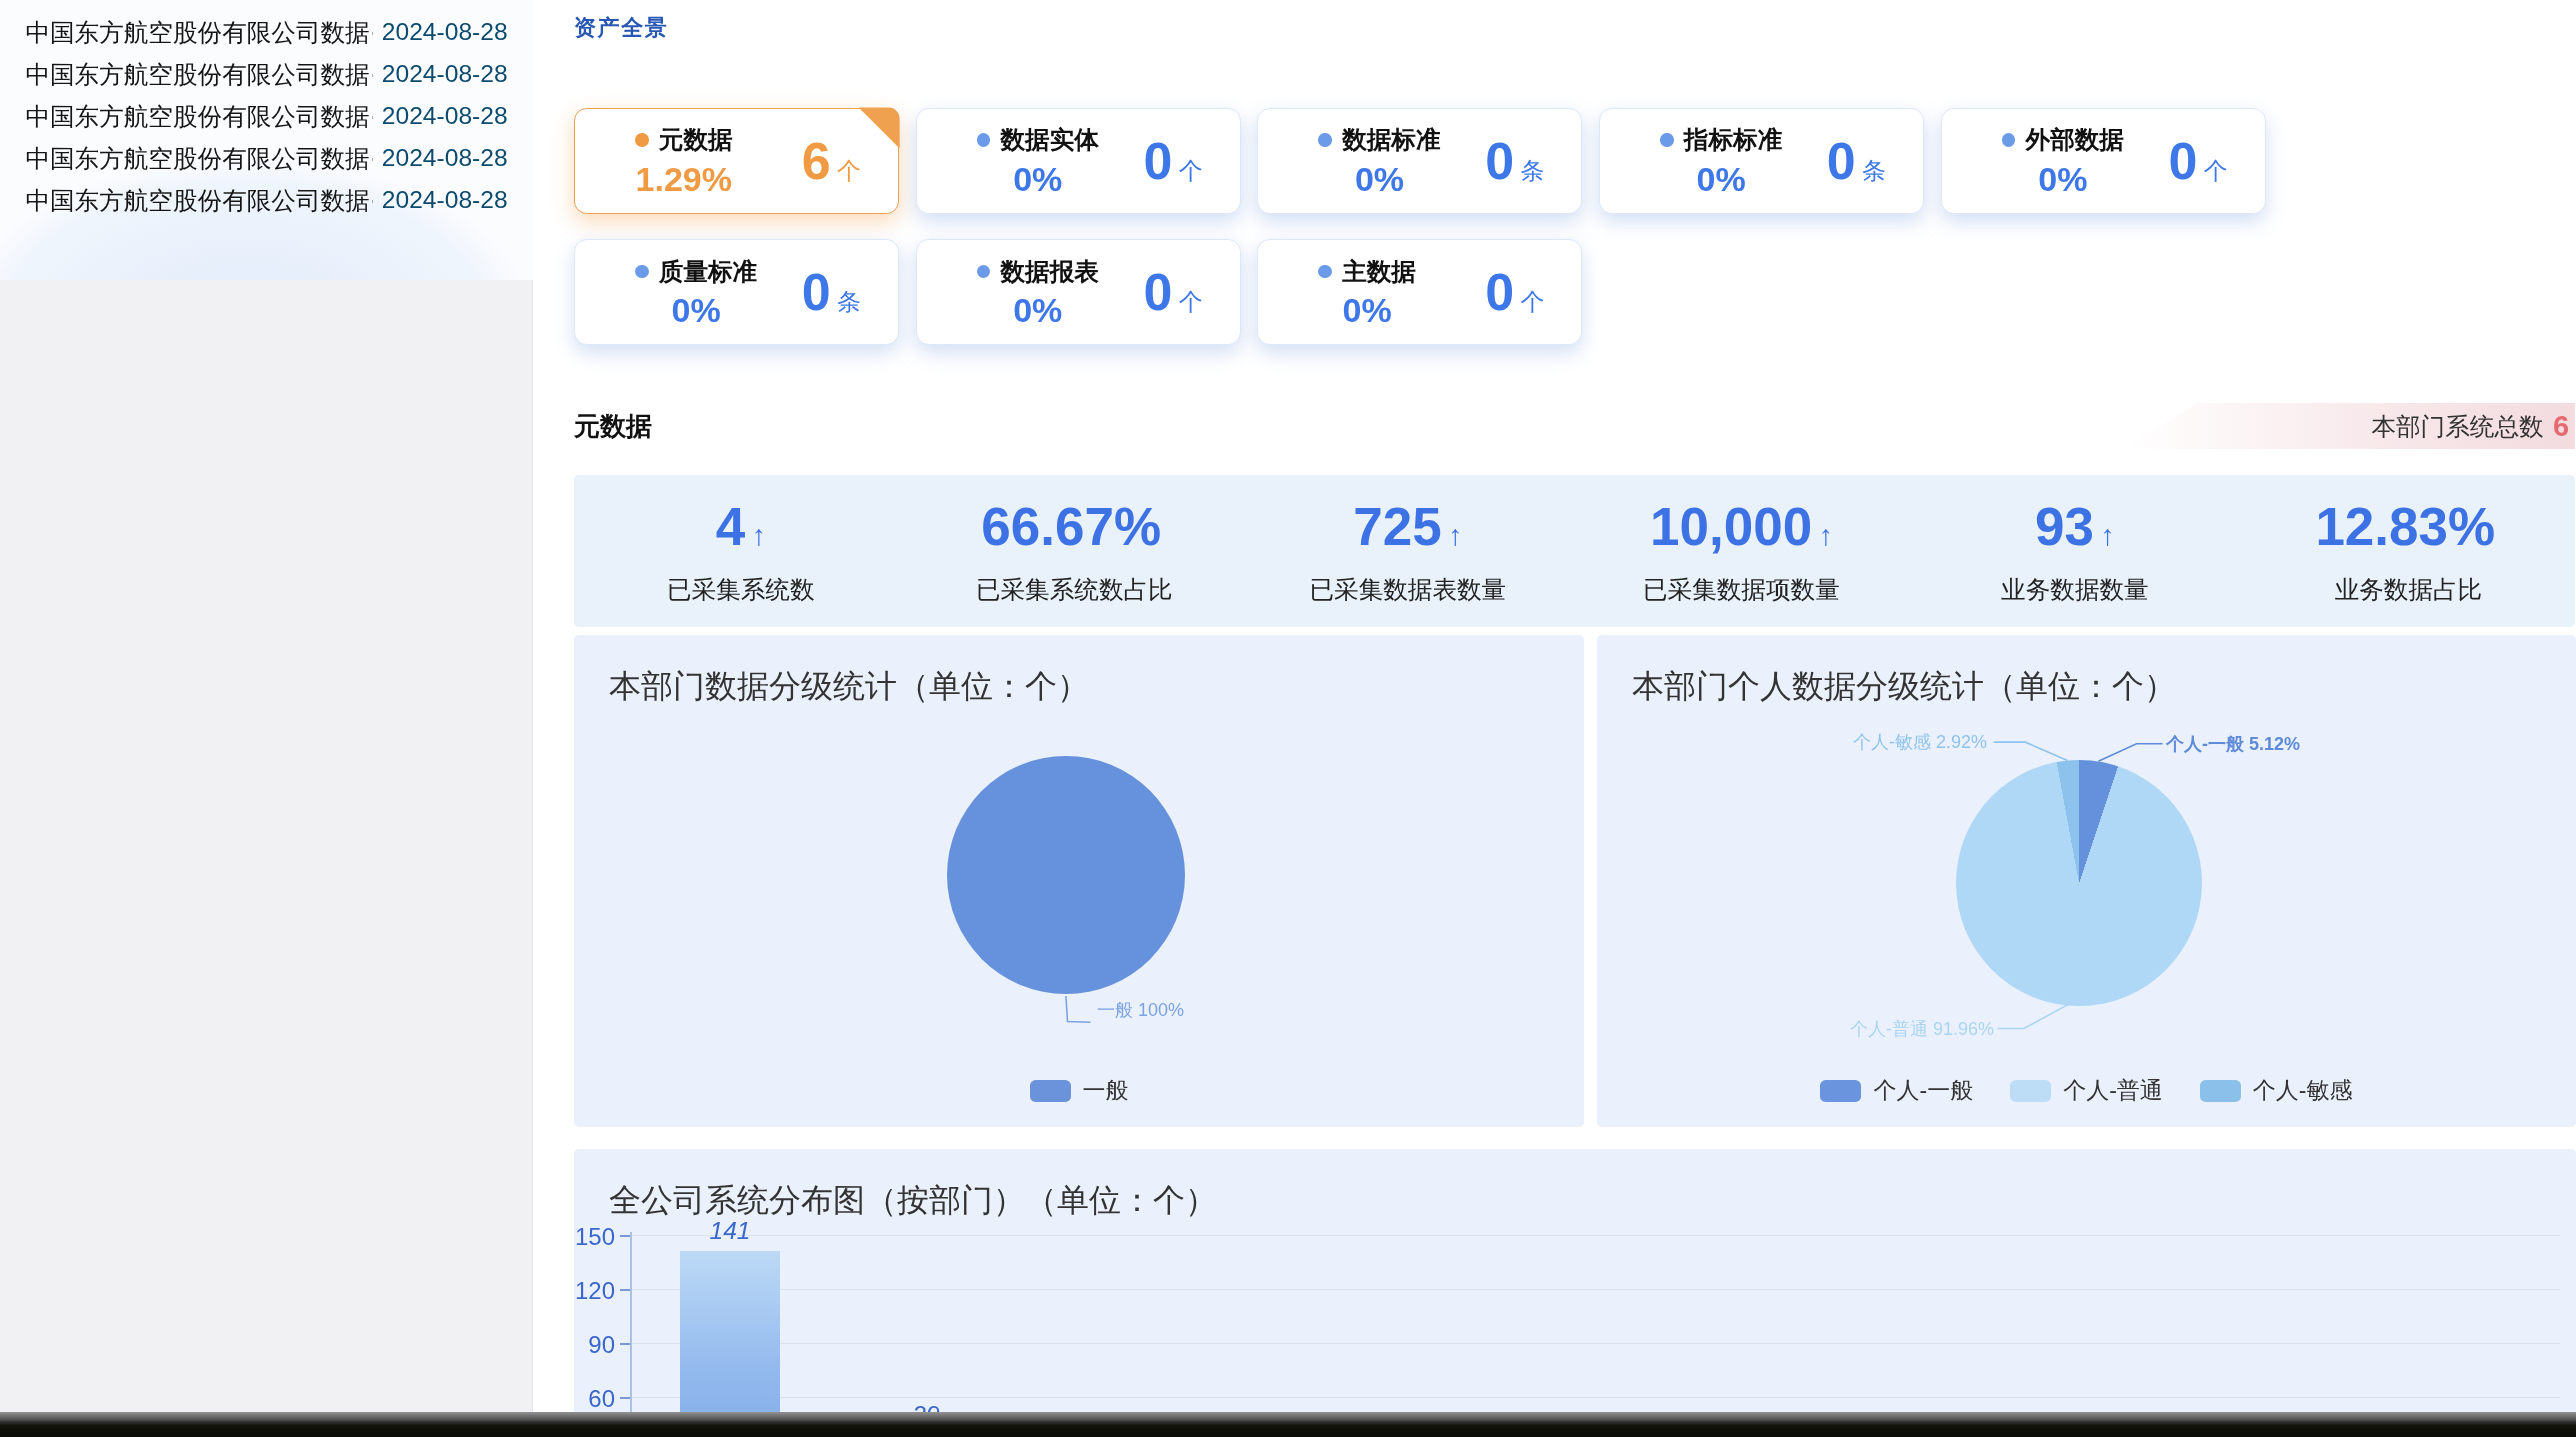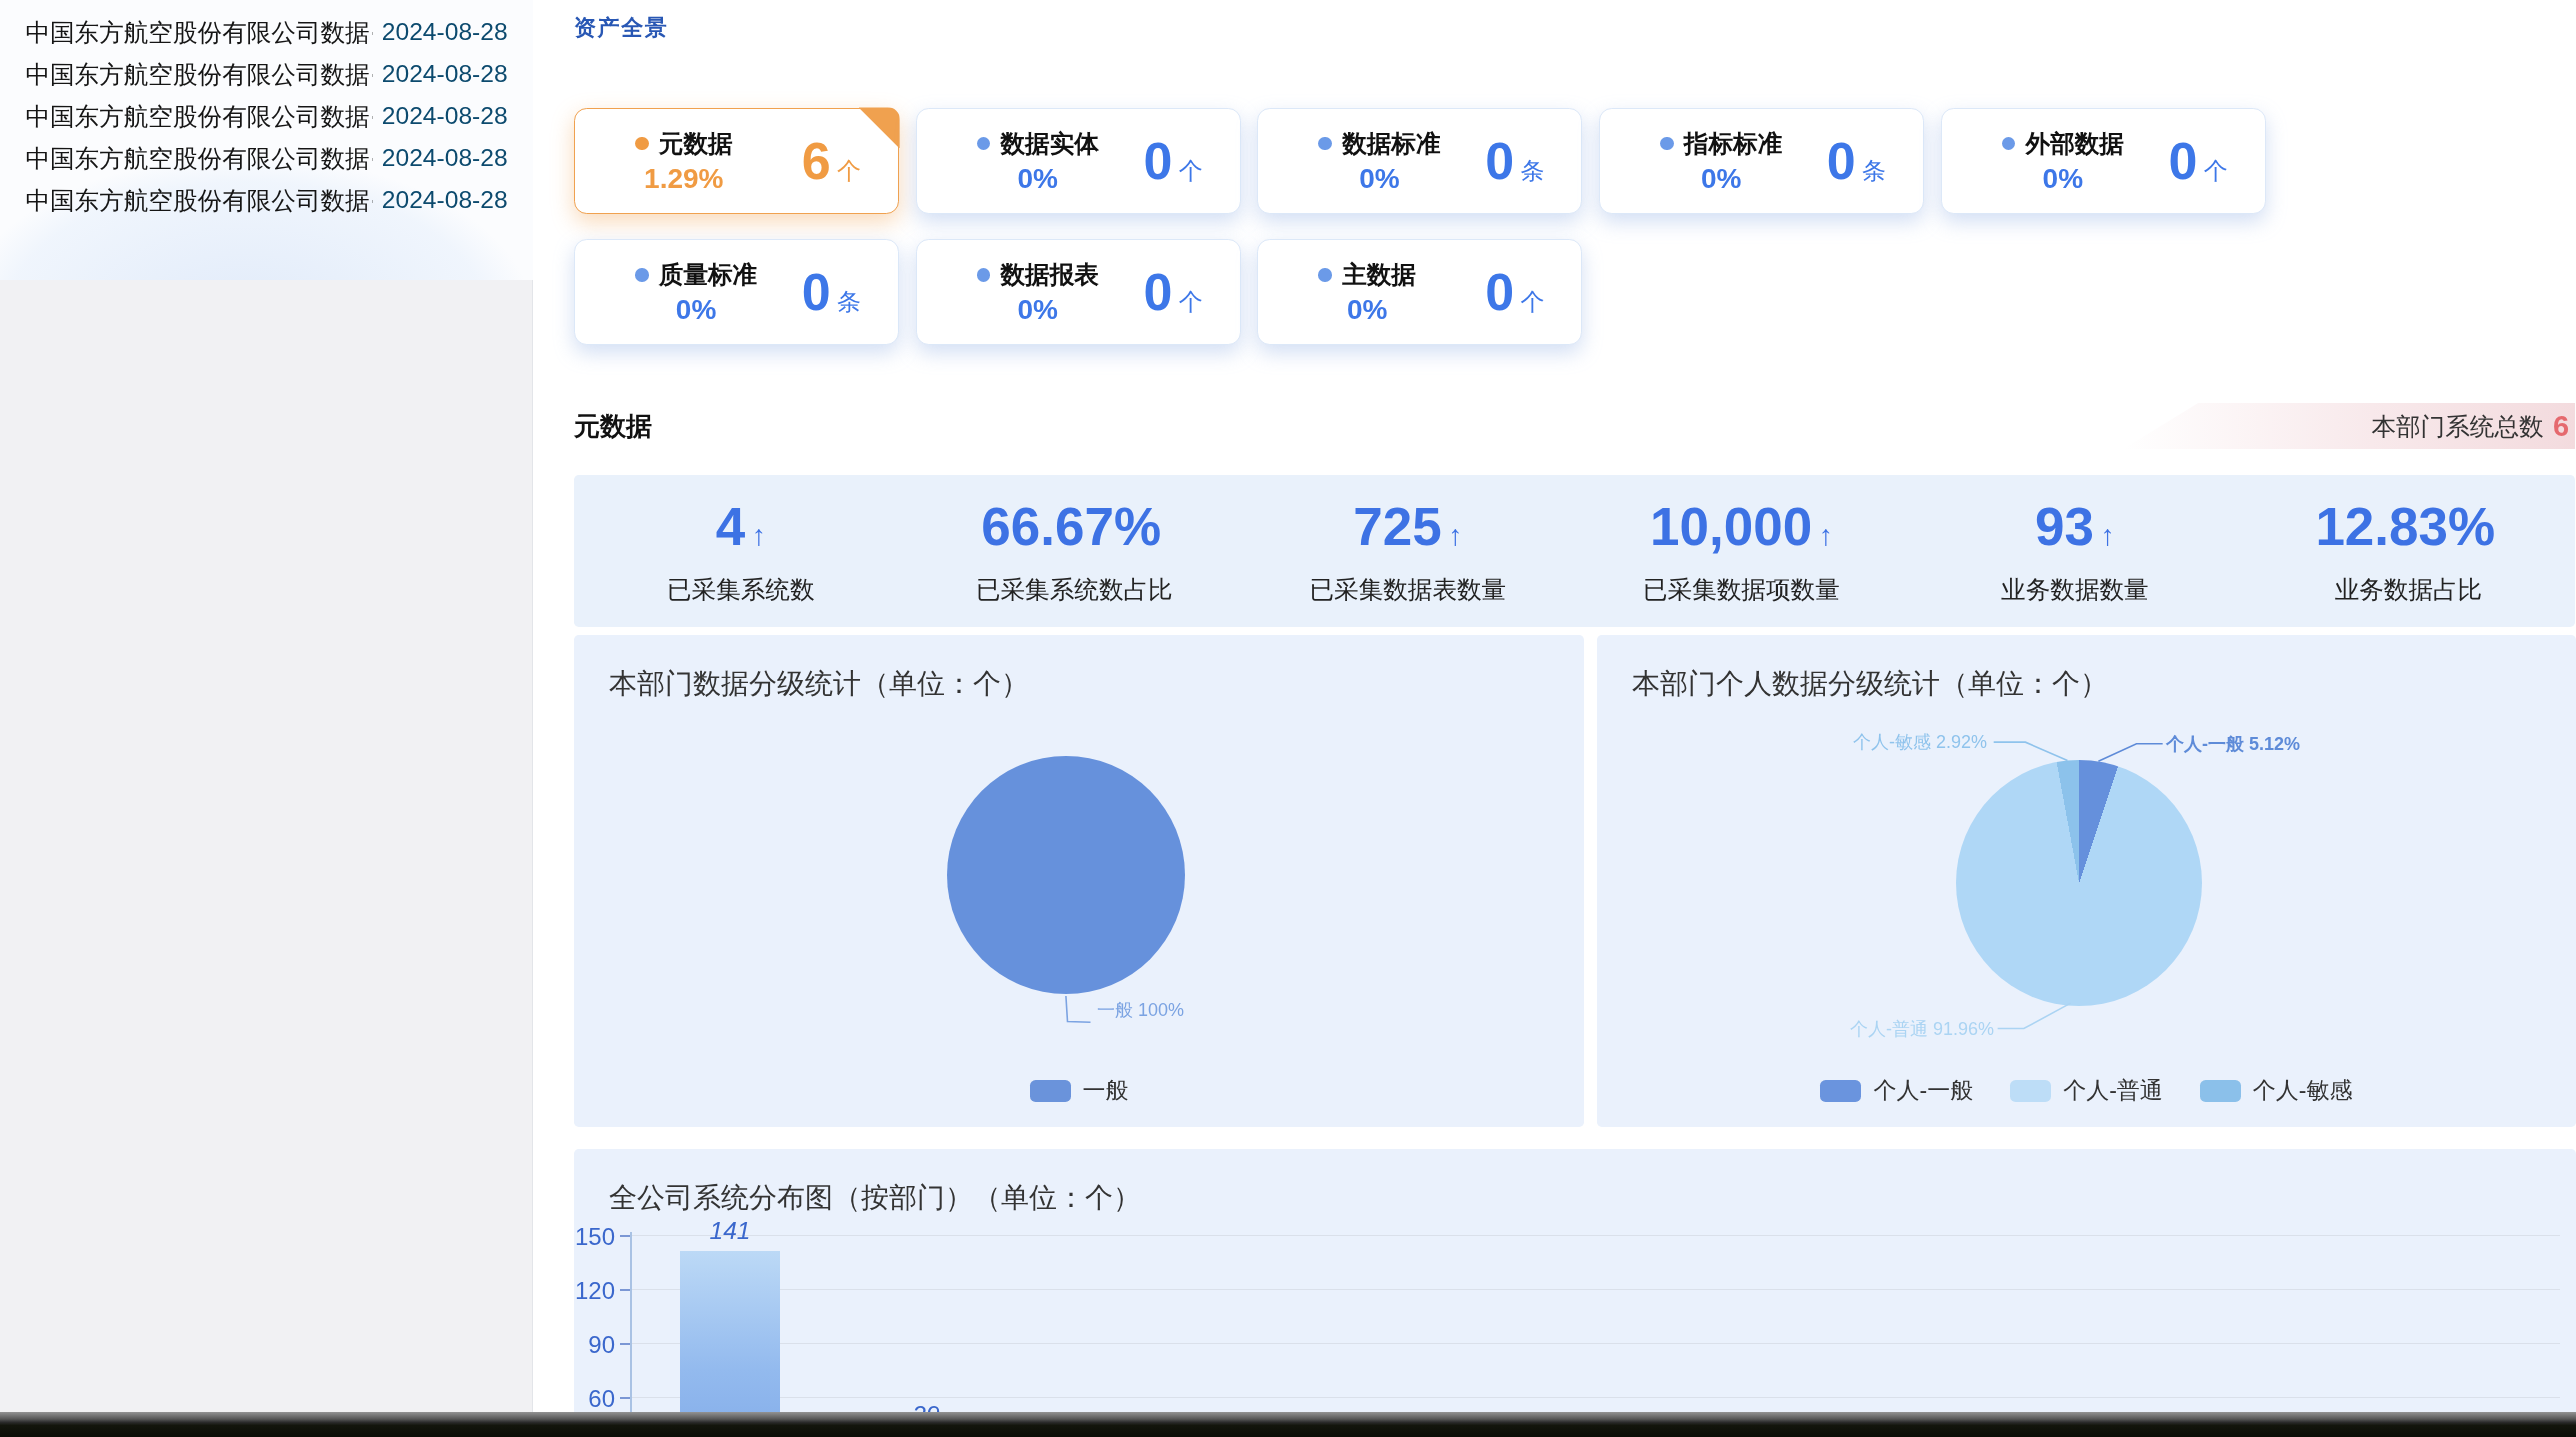--- a/index.html
+++ b/index.html
@@ -19,21 +19,21 @@
   .main { position:absolute; left:534px; top:0; right:0; bottom:0; background:#ffffff; }
   .page-title { position:absolute; left:40px; top:12.7px; font-size:22px; font-weight:bold; color:#2857B4; letter-spacing:1.6px; }
 
   
   .cards { position:absolute; left:40px; top:108px; display:grid; grid-template-columns:repeat(5,325px); gap:25.4px 16.7px; }
   .card { height:106px; background:#fff; border:1.6px solid #DCE8F8; border-radius:12.7px;
       box-shadow:0 8px 20.6px rgba(140,172,226,0.38); display:flex; align-items:center; position:relative; cursor:pointer; }
   .card-left { margin-left:60px; text-align:center; }
   .label-row { display:flex; align-items:center; justify-content:flex-start; gap:10.3px; font-size:24.6px; font-weight:bold; color:#111; }
   .dot { width:13.5px; height:13.5px; border-radius:50%; background:#6B9AE8; flex:0 0 auto; }
-  .card-percent { font-size:28px; font-weight:bold; color:#3D77E8; margin-top:3.2px; }
+  .card-percent { font-size:34px; font-weight:bold; color:#3D77E8; margin-top:3.2px; }
   .card-num { margin-left:auto; margin-right:37px; display:flex; align-items:baseline; gap:6.3px; font-size:52px; font-weight:bold; color:#3D77E8; }
   .card-unit { font-size:24px; font-weight:normal; }
   .card.active { border-color:#F0A14F; box-shadow:0 8px 22px rgba(240,162,82,0.40); }
   .card.active .dot { background:#F09B43; }
   .card.active .card-percent, .card.active .card-num { color:#F09B43; }
   .corner-fold { position:absolute; top:-1.6px; right:-1.6px; width:41px; height:41px; background:#F0A14F;
       clip-path:polygon(100% 0, 100% 100%, 0 0); border-top-right-radius:12.7px; }
 
   
   .section-row { position:absolute; left:40px; right:0.8px; top:402px; height:48px; display:flex; align-items:center; justify-content:space-between; }
@@ -50,21 +50,21 @@
   .stat { flex:1; display:flex; flex-direction:column; align-items:center; justify-content:center; gap:16px; }
   .stat-value { font-size:53px; font-weight:bold; color:#3D72E4; display:flex; align-items:baseline; }
   .stat-arrow { font-size:28.6px; font-weight:bold; margin-left:6.3px; }
   .stat-label { font-size:24.6px; color:#222; }
 
   
   .panel { position:absolute; background:#EAF1FC; border-radius:4.8px; }
   .panel-left  { left:40px;  top:635px; width:1010px; height:492px; }
   .panel-right { left:1063px; top:635px; width:979px; height:492px; }
   .panel-bottom{ left:40px;  top:1149px; width:2002px; height:317px; overflow:hidden; }
-  .panel-title { position:absolute; left:35px; top:30px; font-size:28px; color:#333; }
+  .panel-title { position:absolute; left:35px; top:30px; font-size:32px; color:#333; }
 
   .pie1 { position:absolute; left:373px; top:121px; width:238px; height:238px; border-radius:50%; background:#6691DC; }
   .pie2 { position:absolute; left:359px; top:125px; width:246px; height:246px; border-radius:50%;
       background:conic-gradient(#6590DC 0deg 18.5deg, #AFD7F6 18.5deg 349.5deg, #8CC2EB 349.5deg 360deg); }
   .leader-svg { position:absolute; inset:0; width:100%; height:100%; pointer-events:none; }
   .pie-label { position:absolute; font-size:18px; white-space:nowrap; }
   .lbl-general1 { left:523px; top:363px; color:#7BA3E2; }
   .lbl-sensitive { left:87px; top:95px; width:303px; text-align:right; color:#8FC3EC; }
   .lbl-pgeneral  { left:569px; top:97px; color:#5E8BD8;font-weight:bold; }
   .lbl-pcommon   { left:119px; top:382px; width:278px; text-align:right; color:#ABD4F3; }

